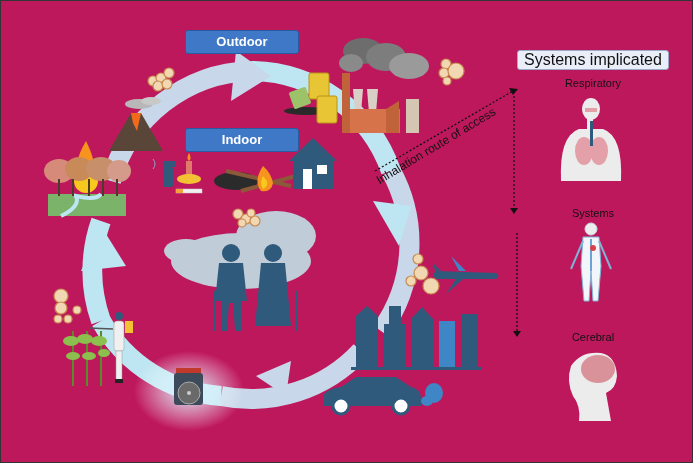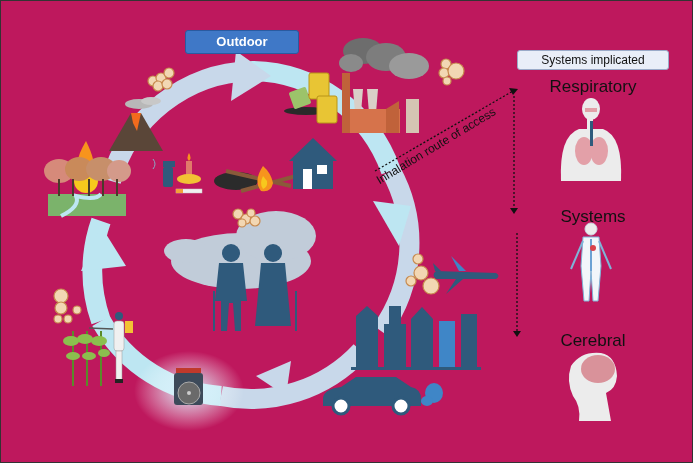--- a/index.html
+++ b/index.html
@@ -1,21 +1,21 @@
 <!DOCTYPE html>
 <html><head>
 <meta charset="utf-8">
 <style>
   html, body { margin:0; padding:0; background:#ffffff; }
   body { width:693px; height:463px; overflow:hidden; font-family:"Liberation Sans", sans-serif; }
   #frame { position:absolute; left:0; top:0; width:691px; height:461px; border:1px solid #333; background:#be185d; overflow:hidden; }
   svg { position:absolute; left:0; top:0; }
   .label-box { position:absolute; background:#3f78c7; color:#fff; font-weight:bold; font-size:13px; text-align:center; border-radius:3px; border:1px solid #2a5aa0; line-height:22px; }
-  .sys-box { position:absolute; left:516px; top:49px; width:150px; height:18px; background:#e9eef8; border:1px solid #9aaac8; border-radius:3px; font-size:12px; color:#111; text-align:center; line-height:18px; }
-  .sys-label { position:absolute; font-size:17px; color:#111; text-align:center; width:120px; }
+  .sys-box { position:absolute; left:516px; top:49px; width:150px; height:18px; background:#e9eef8; border:1px solid #9aaac8; border-radius:3px; font-size:16px; color:#111; text-align:center; line-height:18px; }
+  .sys-label { position:absolute; font-size:11px; color:#111; text-align:center; width:120px; }
   .route-text { position:absolute; left:368px; top:122px; font-size:12px; color:#111; transform:rotate(-31deg); transform-origin:left bottom; white-space:nowrap; }
 </style>
 </head>
 <body>
 
 <div id="frame">
 
 <svg width="693" height="463" viewBox="0 0 693 463">
   <defs>
     <radialGradient id="glow" cx="50%" cy="50%" r="50%">
@@ -242,20 +242,21 @@
     <circle cx="592" cy="247" r="3" fill="#d9414a"></circle>
   </g>
 
   <g>
     <path d="M572,395 Q565,380 570,365 Q580,350 600,352 Q615,355 616,375 Q615,388 605,392 L610,420 L578,420 Q580,405 572,395Z" fill="#ececec"></path>
     <ellipse cx="597" cy="368" rx="17" ry="14" fill="#d9929a"></ellipse>
   </g>
 </svg>
 
 <div class="label-box" style="left:184px; top:29px; width:112px; height:22px;">Outdoor</div>
+<div class="label-box" style="left:184px; top:127px; width:112px; height:22px;">Indoor</div>
 
 <div class="route-text" style="top:172px; left:380px;">Inhalation route of access</div>
 
 <div class="sys-box">Systems implicated</div>
 <div class="sys-label" style="left:532px; top:76px;">Respiratory</div>
 <div class="sys-label" style="left:532px; top:206px;">Systems</div>
 <div class="sys-label" style="left:532px; top:330px;">Cerebral</div>
 
 </div>
 

